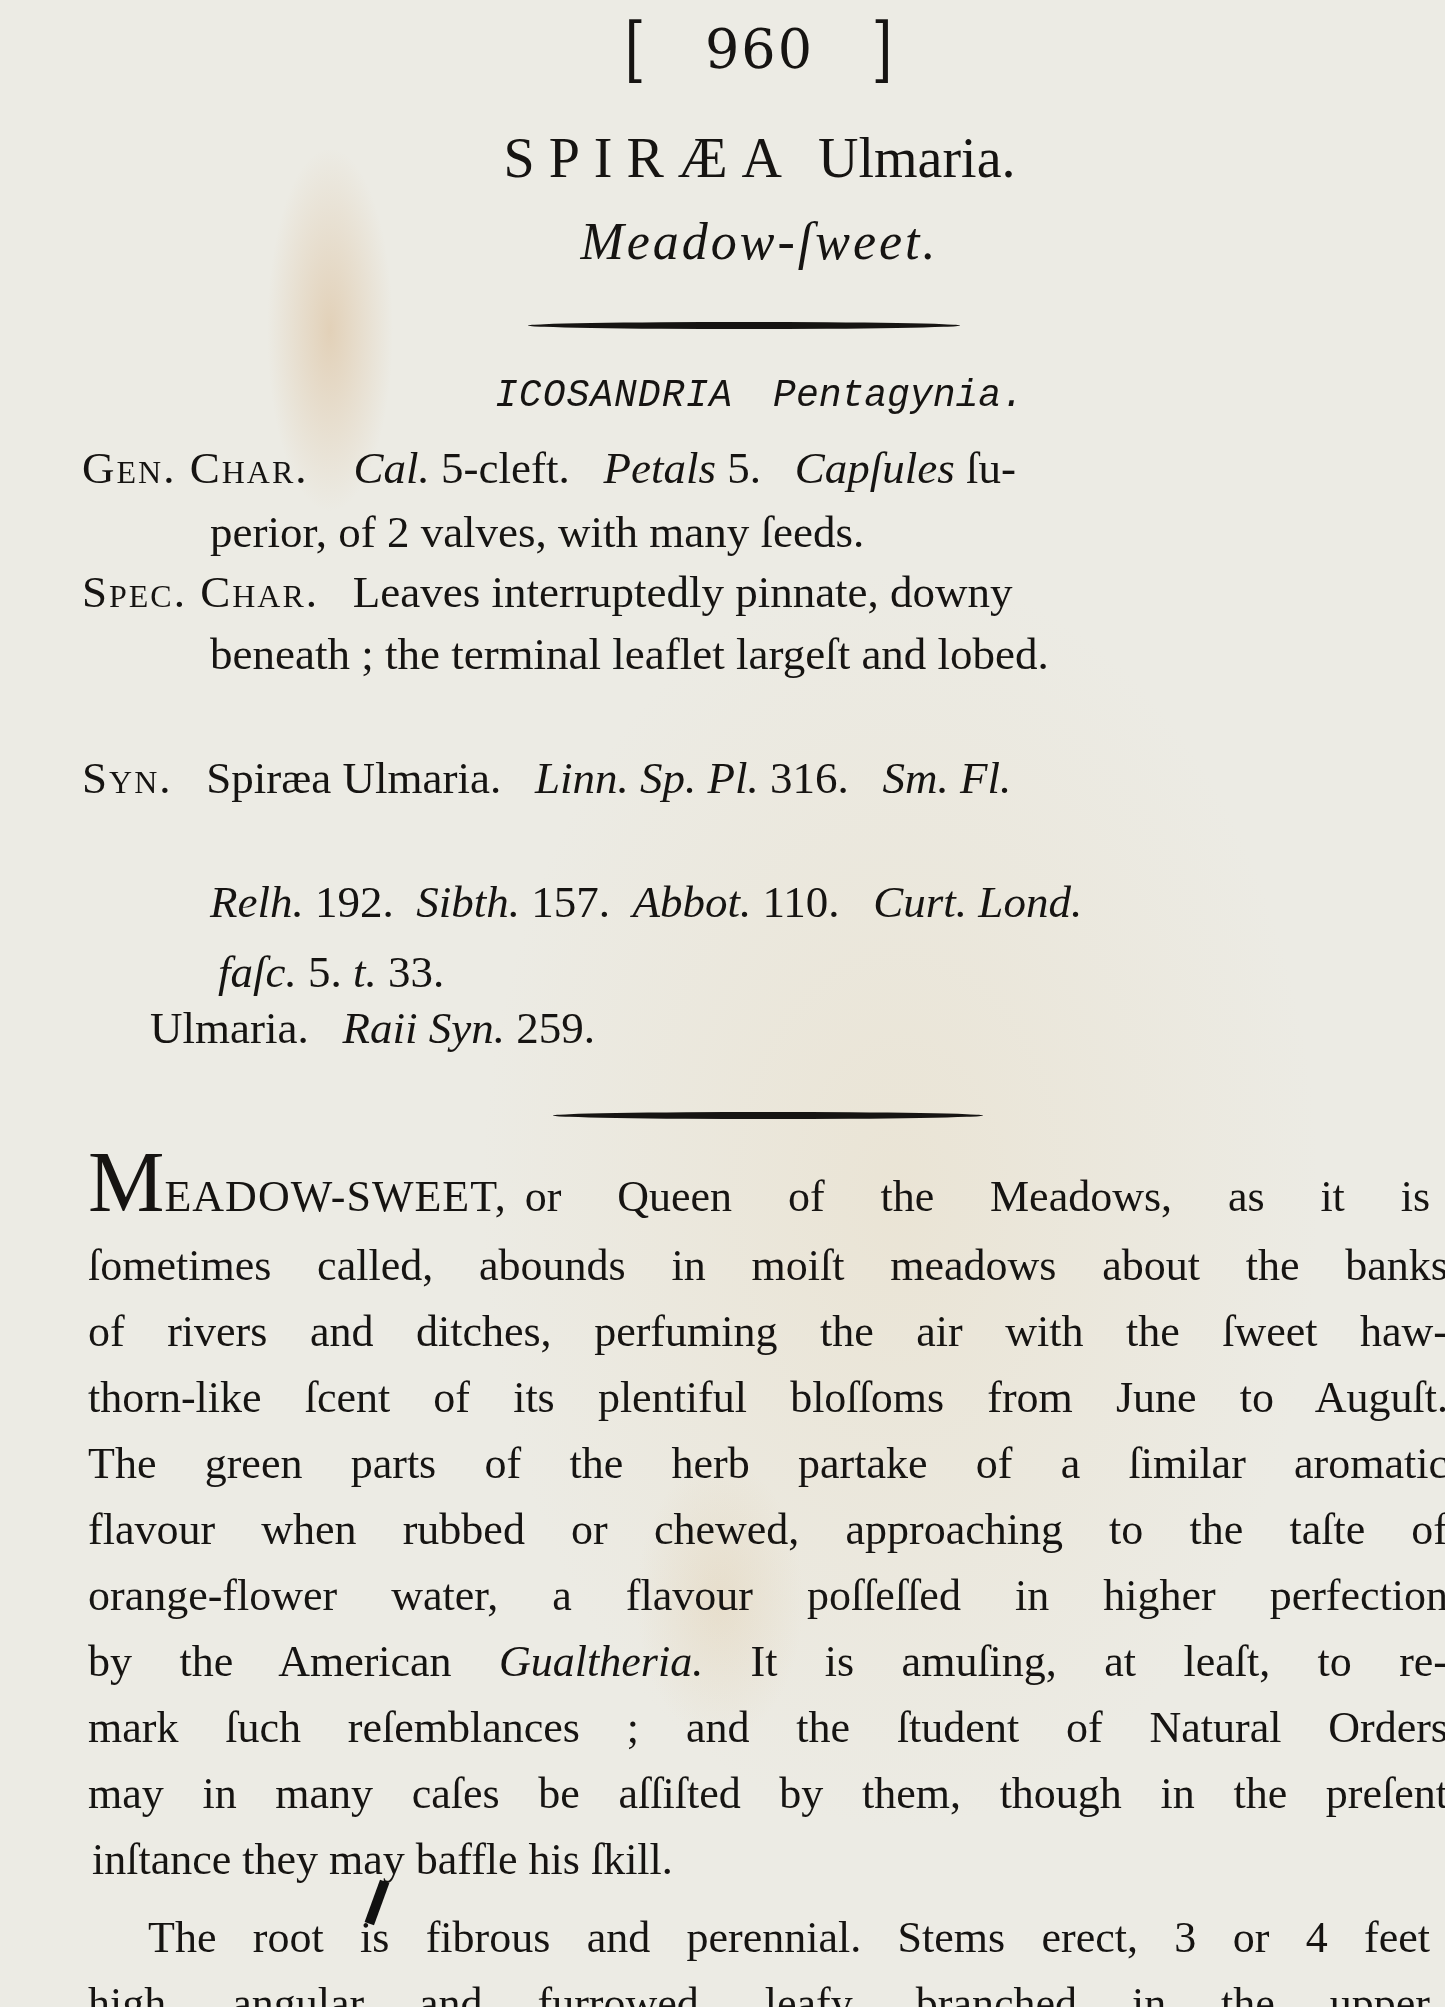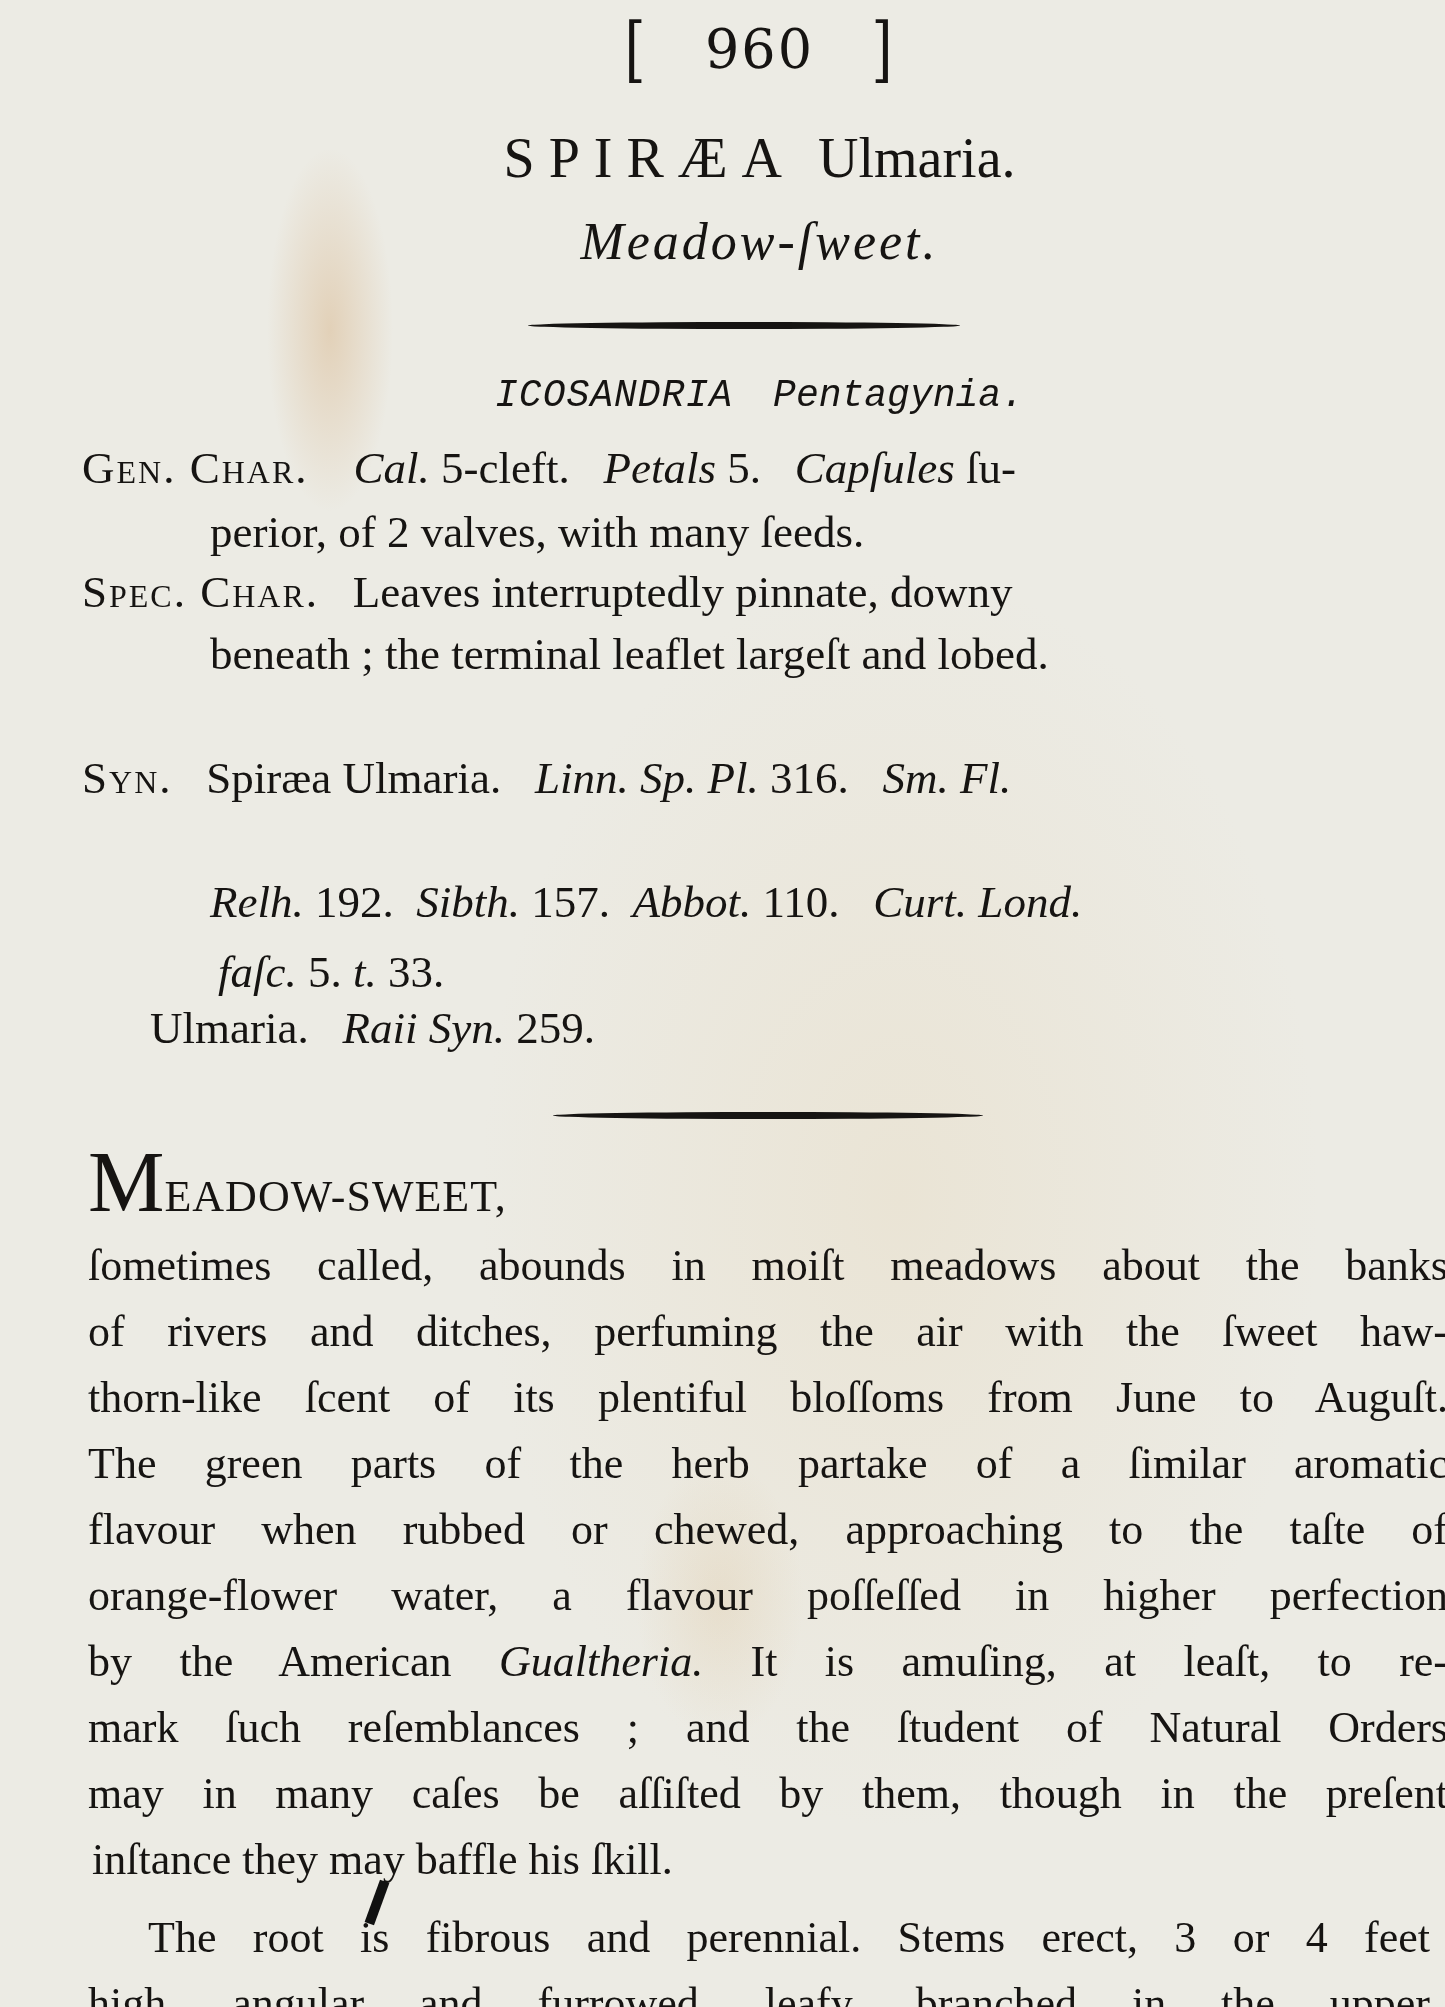--- a/index.html
+++ b/index.html
@@ -99,20 +99,21 @@
     <span>Ulmaria.</span>&nbsp;&nbsp;
     <i>Raii Syn.</i>
     <span>259.</span>
   </div>
 
   <div class="rule rule2"></div>
 
   <div class="line body" style="left:88px; top:1148px; width:1342px; display:flex; align-items:baseline;">
     <span class="dropcap">M</span>
     <span class="sc" style="font-size:44px; letter-spacing:1px; margin-right:18px;">EADOW-SWEET,</span>
+    <span style="flex:1; text-align:justify; text-align-last:justify;">or Queen of the Meadows, as it is</span>
   </div>
   <div class="line body justify" style="left:88px; top:1244px;">ſometimes called, abounds in moiſt meadows about the banks</div>
   <div class="line body justify" style="left:88px; top:1310px;">of rivers and ditches, perfuming the air with the ſweet haw-</div>
   <div class="line body justify" style="left:88px; top:1376px;">thorn-like ſcent of its plentiful bloſſoms from June to Auguſt.</div>
   <div class="line body justify" style="left:88px; top:1442px;">The green parts of the herb partake of a ſimilar aromatic</div>
   <div class="line body justify" style="left:88px; top:1508px;">flavour when rubbed or chewed, approaching to the taſte of</div>
   <div class="line body justify" style="left:88px; top:1574px;">orange-flower water, a flavour poſſeſſed in higher perfection</div>
   <div class="line body justify" style="left:88px; top:1640px;">
     <span>by the American</span>
     <i>Gualtheria.</i>

